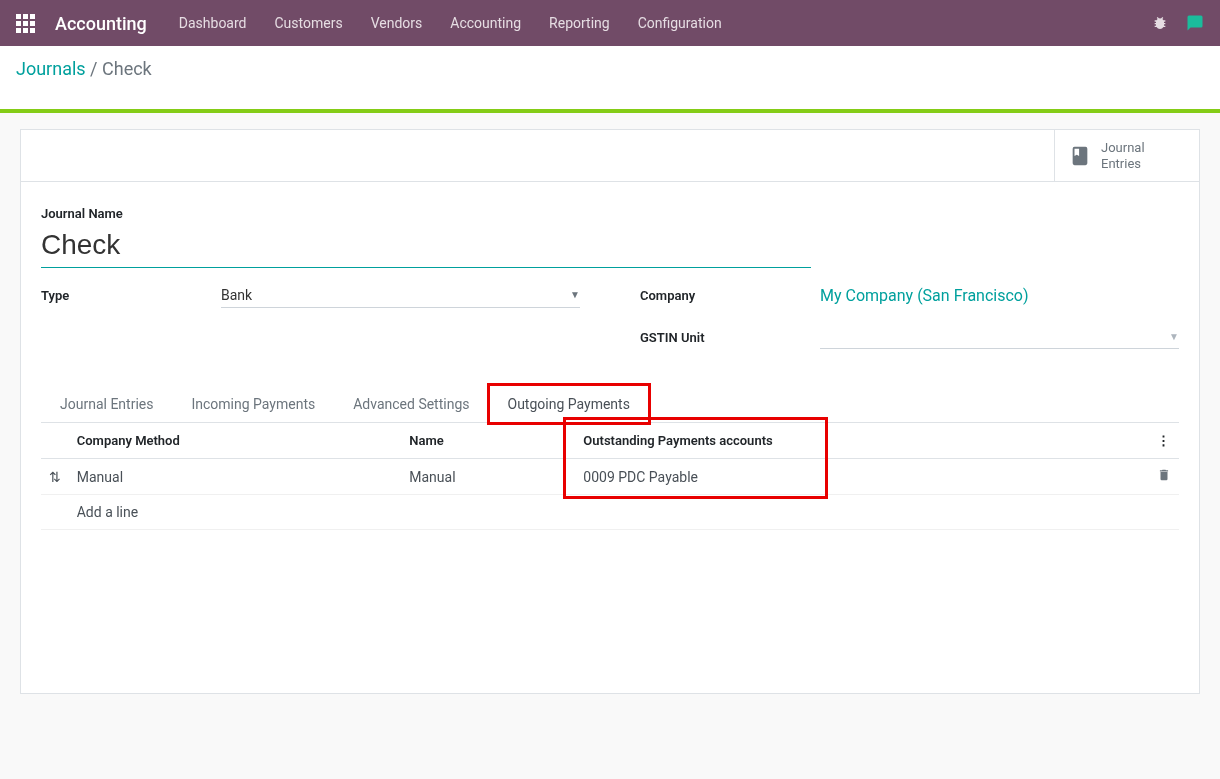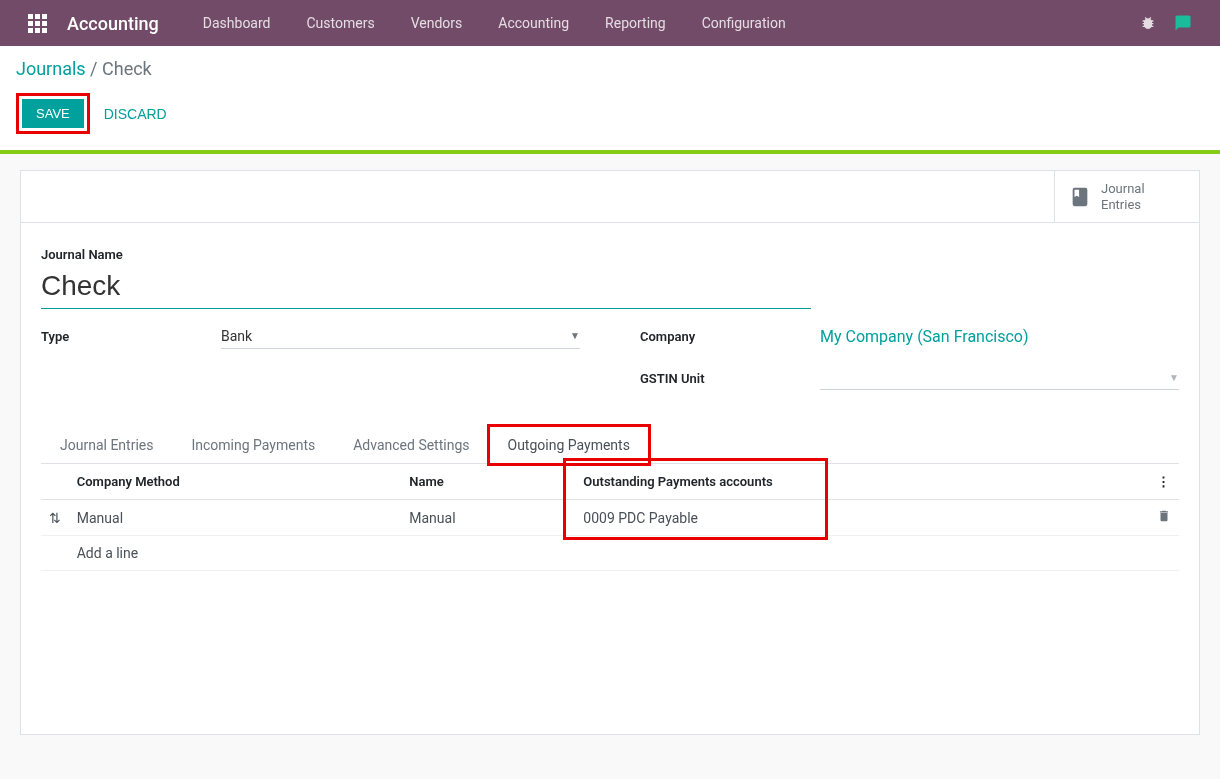--- a/index.html
+++ b/index.html
@@ -1,23 +1,23 @@
 <!DOCTYPE html>
 <html><head>
 <meta charset="utf-8">
 <style>
   * { box-sizing: border-box; margin: 0; padding: 0; }
   body { font-family: -apple-system, BlinkMacSystemFont, "Segoe UI", Roboto, "Helvetica Neue", Arial, sans-serif; font-size: 14px; color: #333; background: #f9f9f9; }
   
   
-  .navbar { background: #714b67; height: 46px; display: flex; align-items: center; padding: 0 28px; color: #fff; }
+  .navbar { background: #714b67; height: 46px; display: flex; align-items: center; padding: 0 16px; color: #fff; }
   .apps-icon { display: grid; grid-template-columns: repeat(3, 5px); grid-template-rows: repeat(3, 5px); gap: 2px; cursor: pointer; }
   .apps-icon span { background: #fff; display:block; }
   .brand { font-size: 18px; font-weight: 500; margin-left: 20px; cursor: pointer; }
-  .nav-menu { display: flex; margin-left: 44px; gap: 36px; }
+  .nav-menu { display: flex; margin-left: 32px; gap: 28px; }
   .nav-menu a { color: #e6dde3; text-decoration: none; font-size: 14px; cursor: pointer; }
   .nav-right { margin-left: auto; display:flex; gap: 18px; align-items:center; }
   .nav-right svg { cursor: pointer; }
   
   
   .control-bar { background: #fff; padding: 12px 16px 16px; border-bottom: 4px solid #84cc16; }
   .breadcrumb { font-size: 18px; margin-bottom: 14px; }
   .breadcrumb .parent { color: #00a09d; cursor: pointer; }
   .breadcrumb .sep, .breadcrumb .current { color: #6c757d; }
   .actions { display: flex; align-items: center; gap: 8px; }
@@ -98,26 +98,20 @@
       </svg>
   </div>
 </div>
 
 <div class="control-bar">
   <div class="breadcrumb">
     <span class="parent">Journals</span>
     <span class="sep"> / </span>
     <span class="current">Check</span>
   </div>
-  <div class="actions">
-    <span class="save-wrap">
-      <button class="btn-save">SAVE</button>
-    </span>
-    <button class="btn-discard">DISCARD</button>
-  </div>
 </div>
 
 <div class="sheet-wrap">
   <div class="sheet">
     <div class="button-box">
       <div class="stat-button">
         <svg width="22" height="22" viewBox="0 0 24 24">
             <path d="M18 2H6a2 2 0 0 0-2 2v16a2 2 0 0 0 2 2h12a2 2 0 0 0 2-2V4a2 2 0 0 0-2-2zM6 4h5v8l-2.5-1.5L6 12V4z"></path>
           </svg>
         <span>Journal Entries</span>

